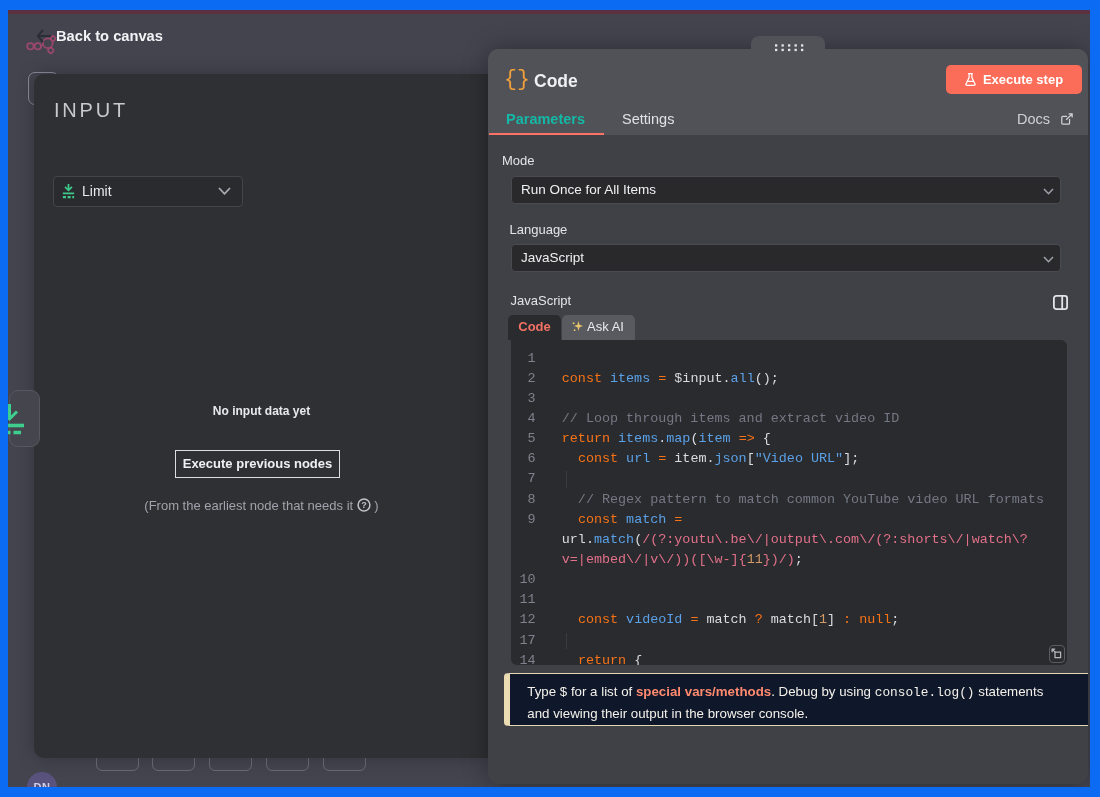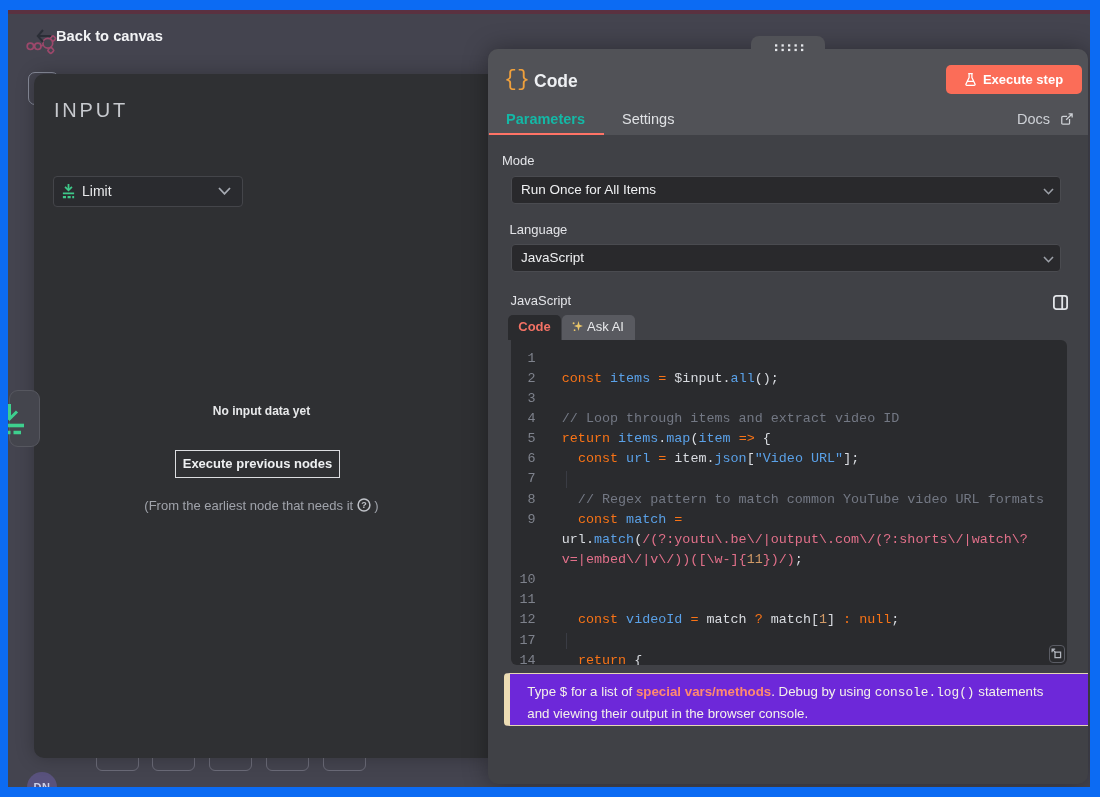--- a/index.html
+++ b/index.html
@@ -55,21 +55,21 @@
 
   
   .editor { left:22.5px; top:291.3px; width:556px; height:325px; background:#2a2b2e; border-radius:0 6px 6px 6px; overflow:hidden; }
   .crow { position:relative; height:20.15px; white-space:pre; font-family:"Liberation Mono", monospace; font-size:13.4px; line-height:20.15px; }
   .gut { position:absolute; left:0; top:0; width:25px; text-align:right; color:#7e828c; }
   .ctx { position:absolute; left:51.3px; top:0; }
   .k { color:#f97316; } .b { color:#5aa1e8; } .w { color:#d9dce1; } .c { color:#737884; } .o { color:#d19a66; } .p { color:#e2708a; }
   .wrapbtn { left:560.5px; top:596px; width:16px; height:18px; background:transparent; border:1px solid #5a5c64; border-radius:4px; display:flex; align-items:center; justify-content:center; }
 
   
-  .hint { left:16.3px; top:624px; width:592px; height:53.5px; background:#6d28d9; border:1.5px solid #e6d7b2; border-left:6px solid #ecdcb4; border-radius:4px; color:#f4f1ea; font-size:13.3px; line-height:20.5px; padding:8.5px 0 0 17px; }
+  .hint { left:16.3px; top:624px; width:592px; height:53.5px; background:#0f172a; border:1.5px solid #e6d7b2; border-left:6px solid #ecdcb4; border-radius:4px; color:#f4f1ea; font-size:13.3px; line-height:20.5px; padding:8.5px 0 0 17px; }
   .hint .lnk { color:#ff8a70; font-weight:700; }
   .hint .mono { font-size:12.8px; }
 </style>
 </head>
 <body>
 
 <div class="abs maroon"></div>
 <div class="abs node-outline"></div>
 <div class="abs bottom-rect" style="left:95.5px"></div>
 <div class="abs bottom-rect" style="left:152.3px"></div>

